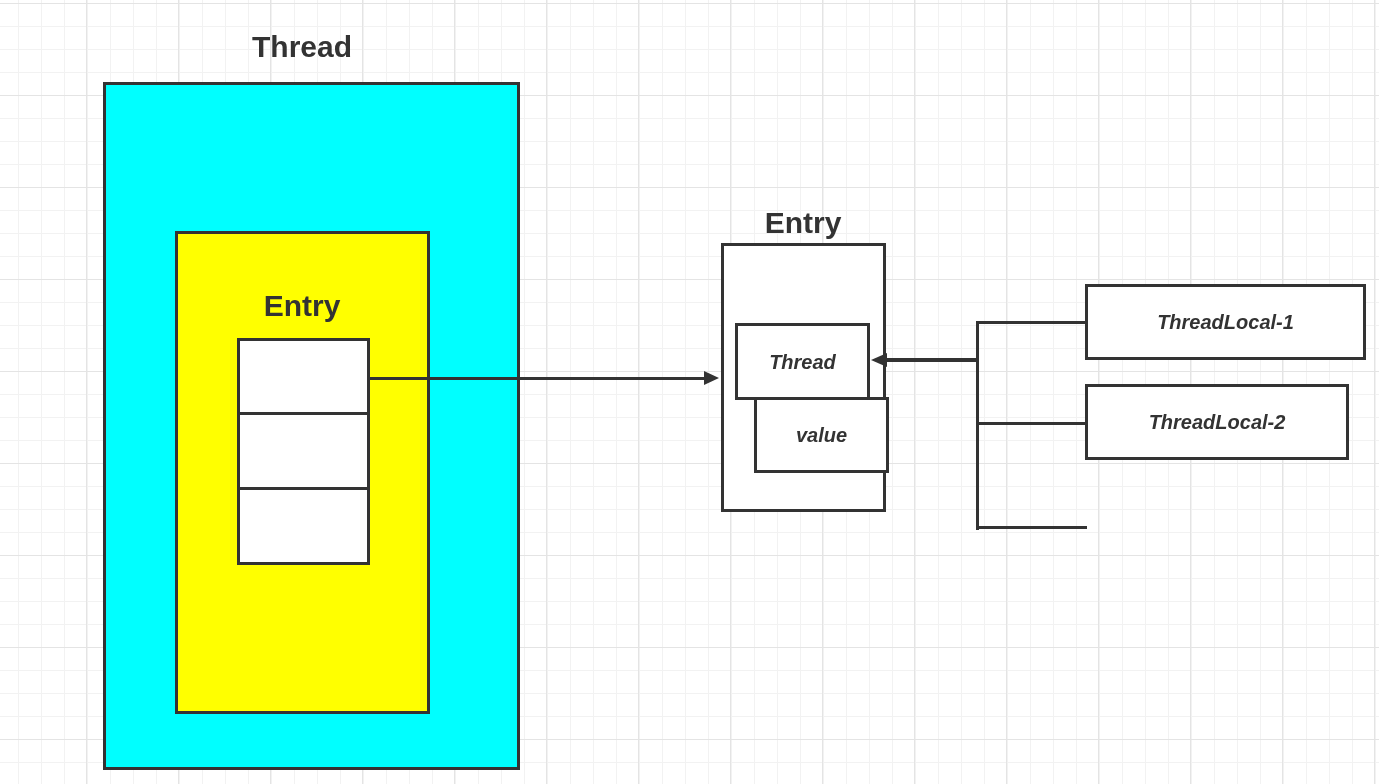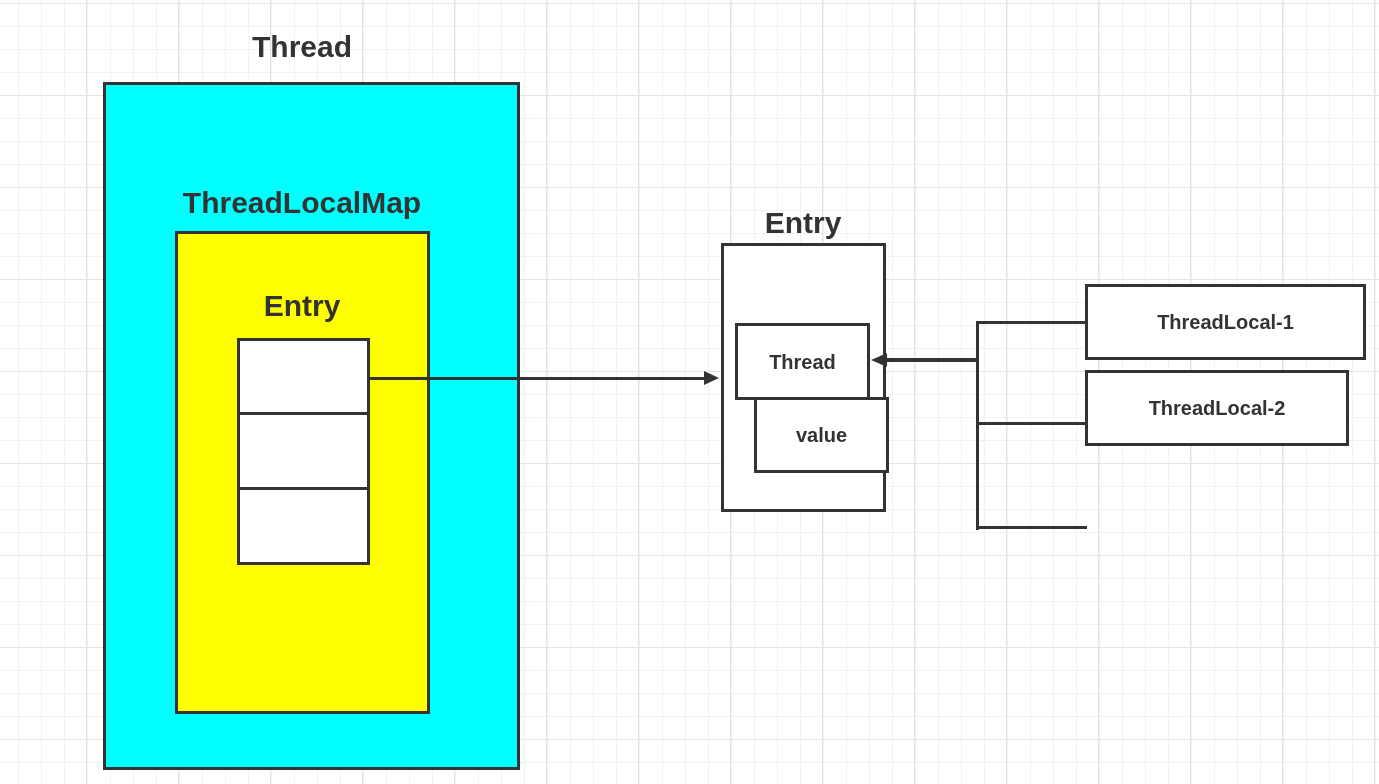--- a/index.html
+++ b/index.html
@@ -15,40 +15,39 @@
       linear-gradient(to bottom, var(--grid-major) 1px, transparent 1px),
       linear-gradient(to right, var(--grid-minor) 1px, transparent 1px),
       linear-gradient(to bottom, var(--grid-minor) 1px, transparent 1px);
     background-size:92px 92px,92px 92px,23px 23px,23px 23px;
     background-position:-6px 3px,-6px 3px,-5px 3px,-5px 3px;
   }
   .abs{position:absolute;box-sizing:border-box;}
   .shape{border:3px solid var(--line);}
   .cyan{background:var(--cyan);}
   .yellow{background:var(--yellow);}
-  .white{background:var(--fill);}
+  .white{background:var(--fill);font-style:italic;}
   .lbl{color:var(--text);font-weight:bold;text-align:center;line-height:1.1;}
   .lbl-lg{font-size:30px;}
   .lbl-sm{font-size:20px;}
   .cell{display:flex;align-items:center;justify-content:center;}
   .hline{background:var(--line);}
   .vline{background:var(--line);}
   .arrowhead{width:0;height:0;}
   .head-right{border-top:7px solid transparent;border-bottom:7px solid transparent;border-left:15px solid var(--line);}
   .head-left{border-top:7px solid transparent;border-bottom:7px solid transparent;border-right:16px solid var(--line);}
 </style>
 </head>
 <body>
 
 <div id="canvas">
 
   <div class="abs lbl lbl-lg" style="left:152px;top:30px;width:300px;">Thread</div>
   <div class="abs shape cyan" style="left:103px;top:82px;width:417px;height:688px;"></div>
 
-  <div class="abs lbl lbl-lg" style="left:152px;top:186px;width:300px;">ThreadLocalMap</div>
   <div class="abs shape yellow" style="left:175px;top:231px;width:255px;height:483px;"></div>
 
   <div class="abs lbl lbl-lg" style="left:152px;top:289px;width:300px;">Entry</div>
   <div class="abs shape white" style="left:237px;top:338px;width:133px;height:77px;"></div>
   <div class="abs shape white" style="left:237px;top:412px;width:133px;height:78px;"></div>
   <div class="abs shape white" style="left:237px;top:487px;width:133px;height:78px;"></div>
 
   <div class="abs hline" style="left:370px;top:377px;width:336px;height:3px;"></div>
   <div class="abs arrowhead head-right" style="left:704px;top:371px;"></div>
 
@@ -59,15 +58,15 @@
 
   <div class="abs arrowhead head-left" style="left:871px;top:353px;"></div>
   <div class="abs hline" style="left:886px;top:358px;width:92px;height:4px;"></div>
 
   <div class="abs vline" style="left:976px;top:321px;width:3px;height:209px;"></div>
   <div class="abs hline" style="left:976px;top:321px;width:111px;height:3px;"></div>
   <div class="abs hline" style="left:976px;top:422px;width:111px;height:3px;"></div>
   <div class="abs hline" style="left:976px;top:526px;width:111px;height:3px;"></div>
 
   <div class="abs shape white cell lbl lbl-sm" style="left:1085px;top:284px;width:281px;height:76px;">ThreadLocal-1</div>
-  <div class="abs shape white cell lbl lbl-sm" style="left:1085px;top:370px;width:264px;height:76px;">ThreadLocal-2</div>
+  <div class="abs shape white cell lbl lbl-sm" style="left:1085px;top:384px;width:264px;height:76px;">ThreadLocal-2</div>
 
 </div>
 
 </body></html>

